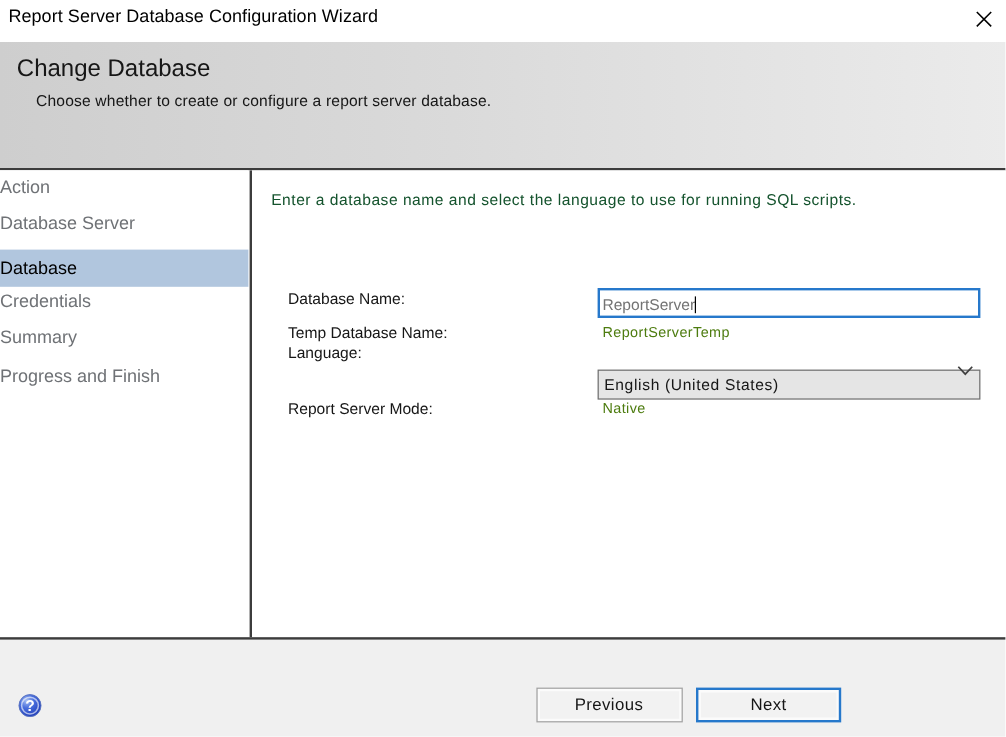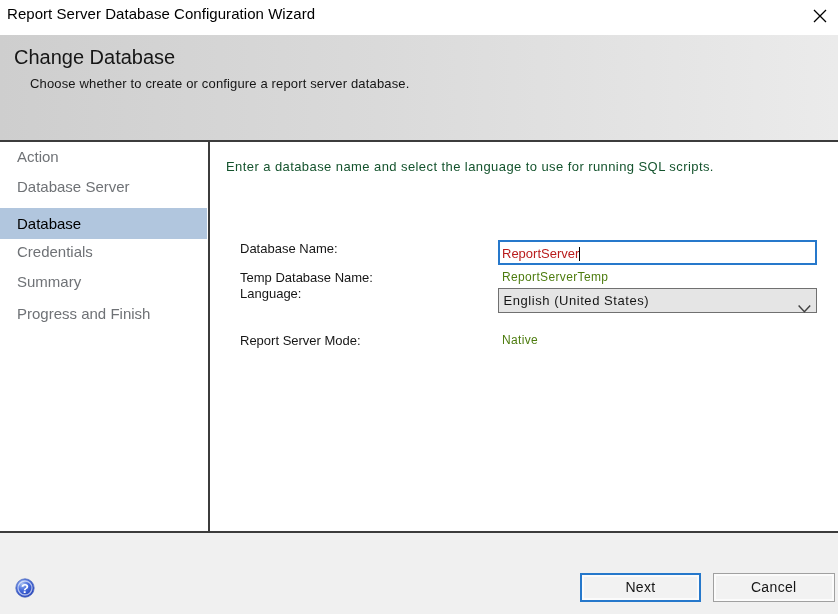--- a/index.html
+++ b/index.html
@@ -17,34 +17,34 @@
             background:linear-gradient(90deg, #cecece 0%, #dadada 45%, #ebebeb 100%);
             border-bottom:2px solid #3c3c3c; }
   #h1 { position:absolute; left:14px; top:11px; font-size:20px; color:#161616; }
   #sub { position:absolute; left:30px; top:41px; font-size:13px; letter-spacing:0.15px; color:#161616; }
 
   
   #main { position:absolute; left:0; top:142px; width:838px; height:390px; background:#fff; }
   #sidebar { position:absolute; left:0; top:0; width:207px; height:390px; background:#fff; }
   #vline { position:absolute; left:208px; top:0; width:2px; height:390px; background:#3c3c3c; }
   .nav { position:absolute; left:0; width:207px; height:31px; line-height:31px;
-         padding-left:17px; font-size:15px; color:#6f7276; }
+         font-size:15px; color:#6f7276; }
   .nav.sel { background:#b1c6de; color:#000; }
 
   #intro { position:absolute; left:226px; top:158.5px; font-size:13px; letter-spacing:0.42px; color:#14532d; }
 
   .lbl { position:absolute; left:240px; font-size:13px; color:#161616; }
   .val { position:absolute; left:502px; font-size:12px; letter-spacing:0.35px; color:#4d7c0f; }
 
   #dbinput { position:absolute; left:498px; top:240px; width:319px; height:25px;
-             border:2px solid #2678cb; background:#fff; font-size:13px; color:#b91c1c;
+             border:2px solid #2678cb; background:#fff; font-size:13px; color:#737373;
              padding-left:2px; line-height:24px; }
   #caret { display:inline-block; width:1px; height:13.5px; background:#000; vertical-align:-2.5px; }
 
-  #combo { position:absolute; left:498px; top:288px; width:319px; height:25px;
+  #combo { position:absolute; left:498px; top:308px; width:319px; height:25px;
            border:1px solid #707070; background:#e5e5e5; font-size:13px; color:#161616;
            line-height:23px; padding-left:4.5px; letter-spacing:0.55px; }
   #chev { position:absolute; left:790px; top:296px; width:27px; height:25px; }
 
   
   #bottom { position:absolute; left:0; top:531px; width:838px; height:83px; background:#f0f0f0;
             border-top:2px solid #3c3c3c; }
   .btn { position:absolute; top:40px; height:28.5px; background:#f2f2f2;
          border:1px solid #a0a0a0; box-shadow:inset 0 0 0 2px #fbfbfb;
          font-size:14px; color:#161616; text-align:center; line-height:26px; letter-spacing:0.35px; }
@@ -101,16 +101,16 @@
         <radialGradient id="hg" cx="35%" cy="28%" r="80%">
           <stop offset="0%" stop-color="#a8c0f2"></stop>
           <stop offset="40%" stop-color="#4a6fdd"></stop>
           <stop offset="100%" stop-color="#1b38b5"></stop>
         </radialGradient>
       </defs>
       <circle cx="10" cy="10" r="9.2" fill="url(#hg)" stroke="#5b74c0" stroke-width="0.8"></circle>
       <circle cx="10" cy="10" r="7" fill="none" stroke="rgba(255,255,255,0.6)" stroke-width="1.3"></circle>
       <text x="10" y="14.8" font-size="13" font-weight="bold" fill="#fff" text-anchor="middle" font-family="Liberation Sans">?</text>
     </svg>
+    <div class="btn" id="prev">Previous</div>
     <div class="btn" id="next">Next</div>
-    <div class="btn" id="cancel">Cancel</div>
   </div>
 </div>
 
 </body></html>

